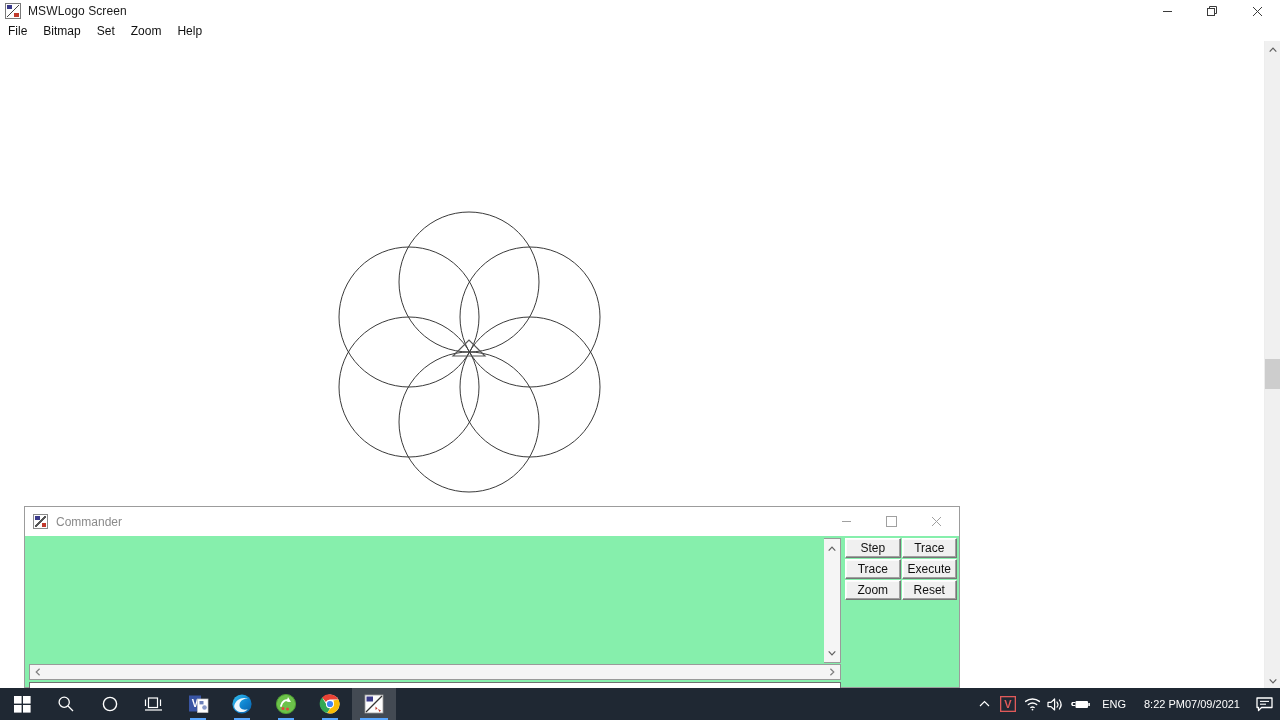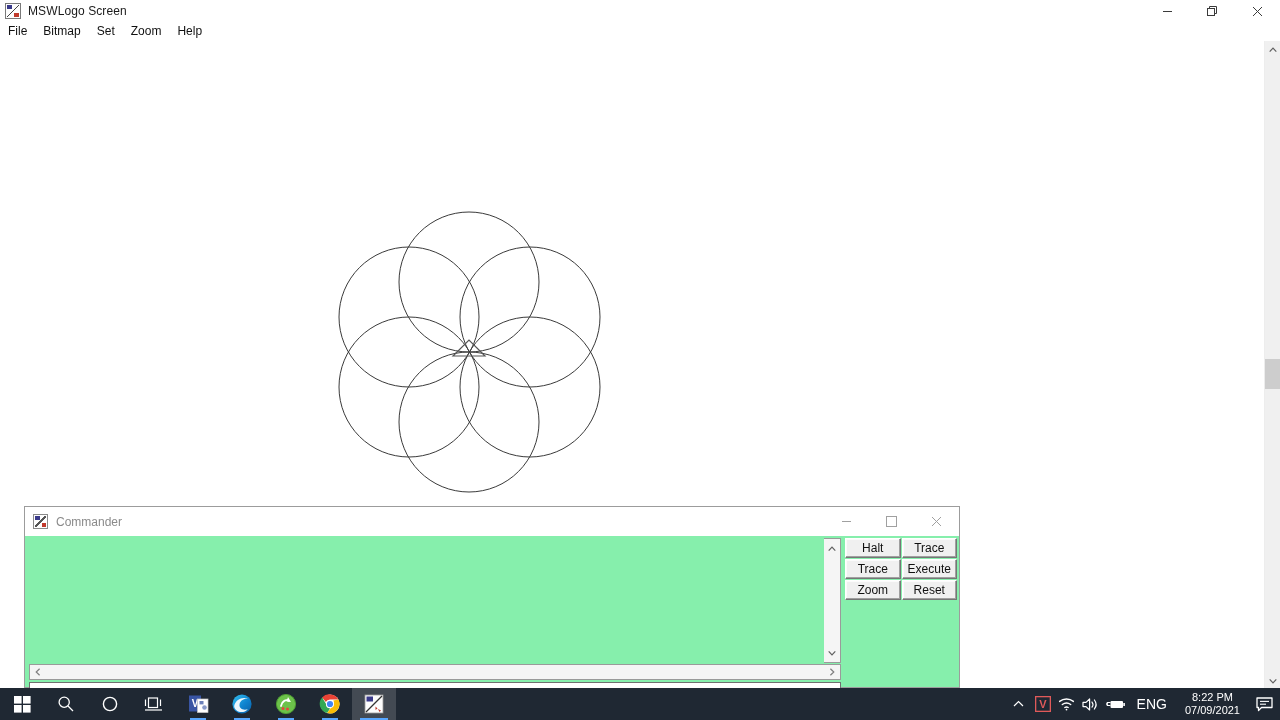--- a/index.html
+++ b/index.html
@@ -178,26 +178,26 @@
   }
   .tb-item.running::after {
     content:""; position:absolute; bottom:0; left:14px; right:14px; height:2px; background:#57a6ff;
   }
   .tray { margin-left:auto; display:flex; align-items:center; height:32px; padding-right:2px; }
   .tray-icon {
     min-width:24px; height:32px; display:flex; align-items:center; justify-content:center;
     color:#ffffff; font-size:12px; padding:0 3px;
   }
   .tray-lang {
-    color:#fff; font-size:14px; padding:0 8px; height:35px;
+    color:#fff; font-size:11px; padding:0 8px; height:35px;
     display:flex; align-items:center;
   }
   .tray-clock {
     color:#fff; font-size:11px; line-height:13px; text-align:center;
-    padding:0 10px; height:32px; display:flex; flex-direction:column;
+    padding:0 10px; height:32px; display:flex; flex-direction:row;
     align-items:center; justify-content:center;
   }
   .tray-action {
     width:28px; height:32px; display:flex; align-items:center; justify-content:center;
   }
 </style>
 </head>
 <body>
 
 <div id="screen">
@@ -322,21 +322,21 @@
         </div>
       </div>
 
       <div class="cmd-input">
         <div class="cmd-input-text"></div>
       </div>
 
       <div class="cmd-buttons">
         <div class="btn-row">
           <div class="btn-col">
-              <div class="logo-btn">Halt</div>
+              <div class="logo-btn">Step</div>
             </div>
           <div class="btn-col">
               <div class="logo-btn">Trace</div>
             </div>
         </div>
         <div class="btn-row">
           <div class="btn-col">
               <div class="logo-btn">Trace</div>
             </div>
           <div class="btn-col">

